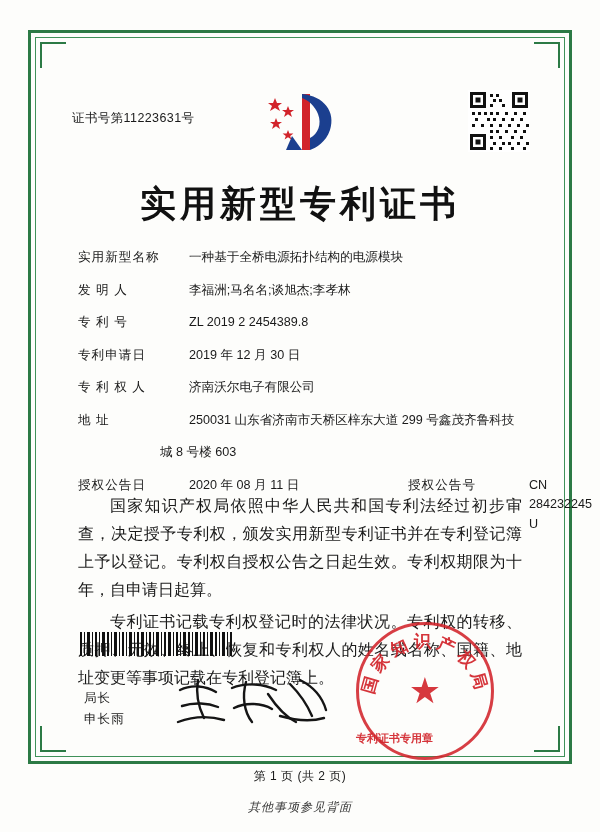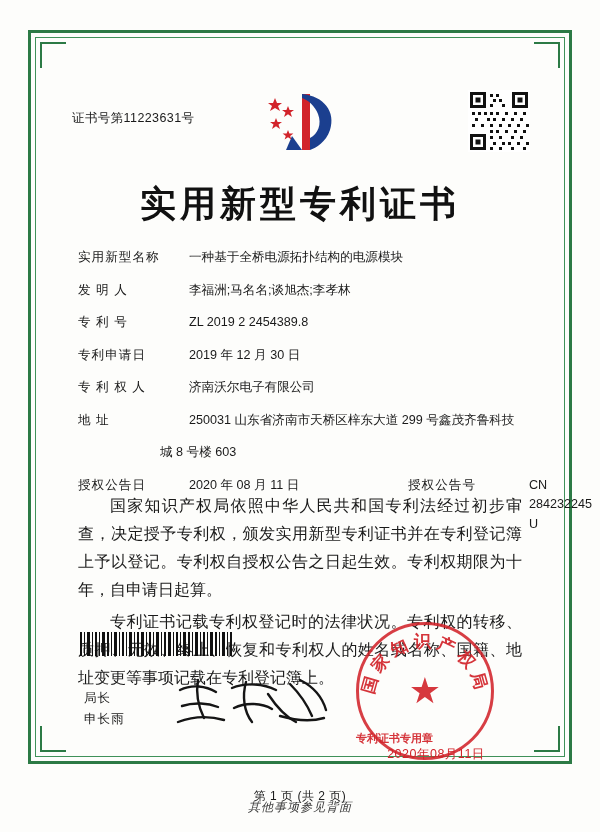--- a/index.html
+++ b/index.html
@@ -230,21 +230,20 @@
 
   
   .page-no {
     position: absolute;
     left: 0;
     right: 0;
     top: 768px;
     text-align: center;
     font-size: 12px;
     letter-spacing: 0.5px;
-    margin-top: 20px;
   }
   .back-note {
     position: absolute;
     left: 0;
     right: 0;
     top: 799px;
     text-align: center;
     font-size: 12px;
     color: #3a3a3a;
     letter-spacing: 1px;
@@ -445,21 +444,20 @@
       <defs>
         <path id="sealArc" d="M 18,76 A 51,51 0 0 1 120,76" fill="none"></path>
       </defs>
       <text font-size="17" font-weight="bold" fill="#d2232a" letter-spacing="5" font-family="DejaVu Sans, sans-serif">
         <textPath href="#sealArc" startOffset="50%" text-anchor="middle">国家知识产权局</textPath>
       </text>
     </svg>
     <div class="seal-star">★</div>
     <div class="seal-bottom">专利证书专用章</div>
   </div>
-  <div class="seal-date">2020年08月11日</div>
 
   <div class="sig-labels">
     <div>局长</div>
     <div>申长雨</div>
   </div>
   <div class="signature">
     <svg viewBox="0 0 160 60" width="160" height="60" aria-hidden="true">
       <g stroke="#151515" fill="none" stroke-width="2.4" stroke-linecap="round">
         <path d="M8,18 C20,12 34,14 44,20"></path>
         <path d="M26,8 C24,20 26,34 32,46"></path>

